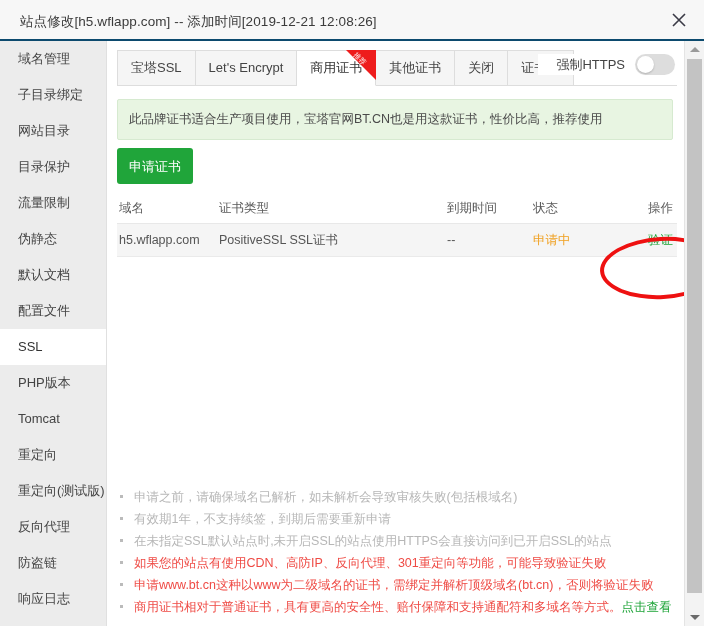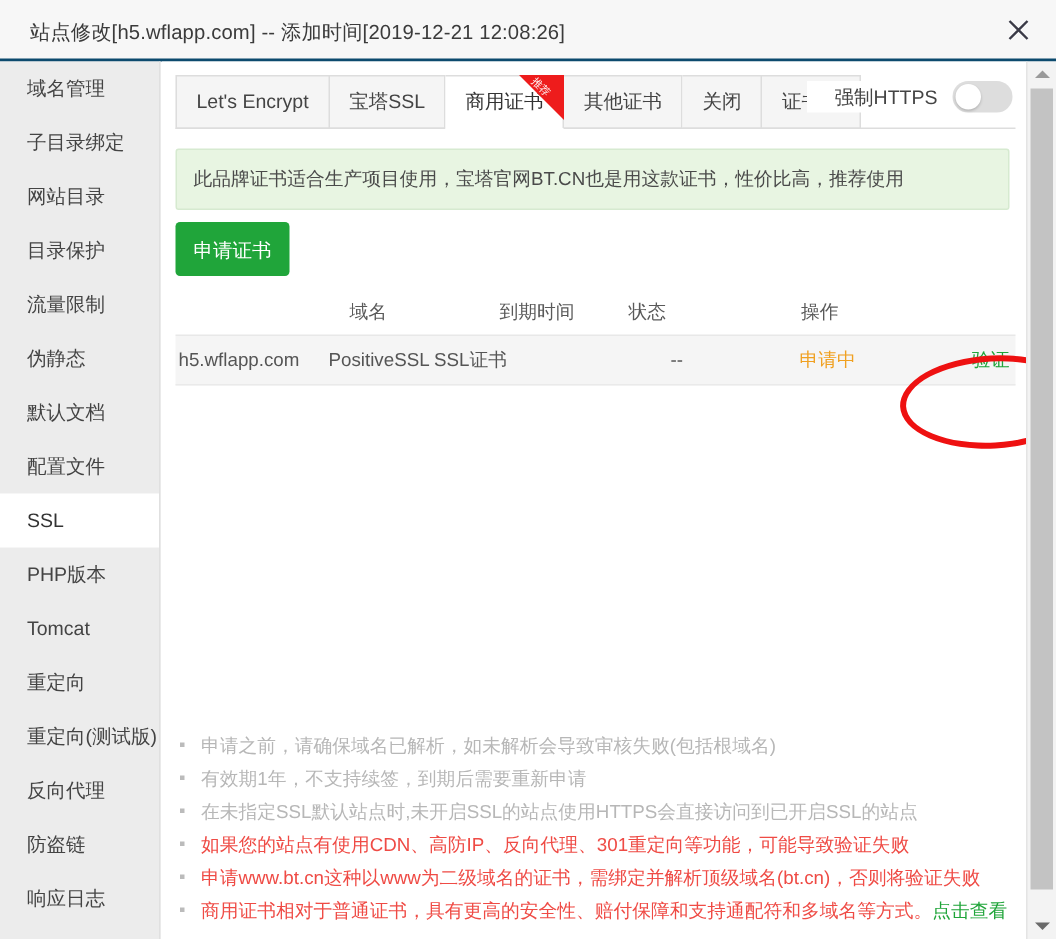--- a/index.html
+++ b/index.html
@@ -361,22 +361,22 @@
   <div class="side-item">反向代理</div>
   <div class="side-item">防盗链</div>
   <div class="side-item">响应日志</div>
 </div>
 
 <div class="main">
 
   <div class="tabbar">
     <div class="tabline"></div>
     <div class="tabs">
+      <div class="tab">宝塔SSL</div>
       <div class="tab">Let's Encrypt</div>
-      <div class="tab">宝塔SSL</div>
       <div class="tab active">
         <span>商用证书</span>
         <span class="tab-ribbon">
           <i></i>
             <span>推荐</span>
         </span>
       </div>
       <div class="tab">其他证书</div>
       <div class="tab">关闭</div>
       <div class="tab">证书夹</div>
@@ -389,20 +389,21 @@
     </div>
   </div>
 
   <div class="banner">此品牌证书适合生产项目使用，宝塔官网BT.CN也是用这款证书，性价比高，推荐使用</div>
 
   <button class="apply-btn">申请证书</button>
 
   <div class="table">
     <div class="thead">
       <div class="c-domain">域名</div>
+      <div class="c-type">证书类型</div>
       <div class="c-expire">到期时间</div>
       <div class="c-status">状态</div>
       <div class="c-op">操作</div>
     </div>
     <div class="trow">
       <div class="c-domain">h5.wflapp.com</div>
       <div class="c-type">PositiveSSL SSL证书</div>
       <div class="c-expire">--</div>
       <div class="c-status status-pending">申请中</div>
       <div class="c-op">

